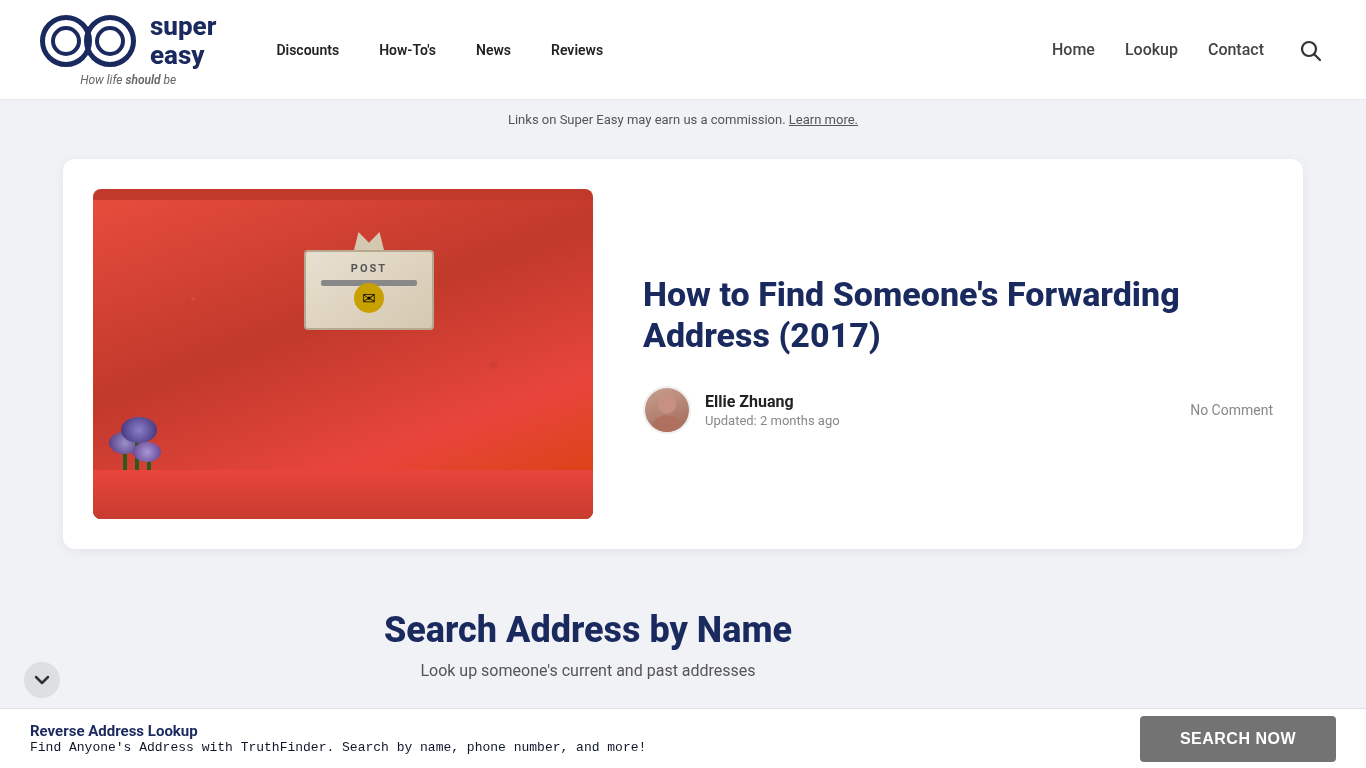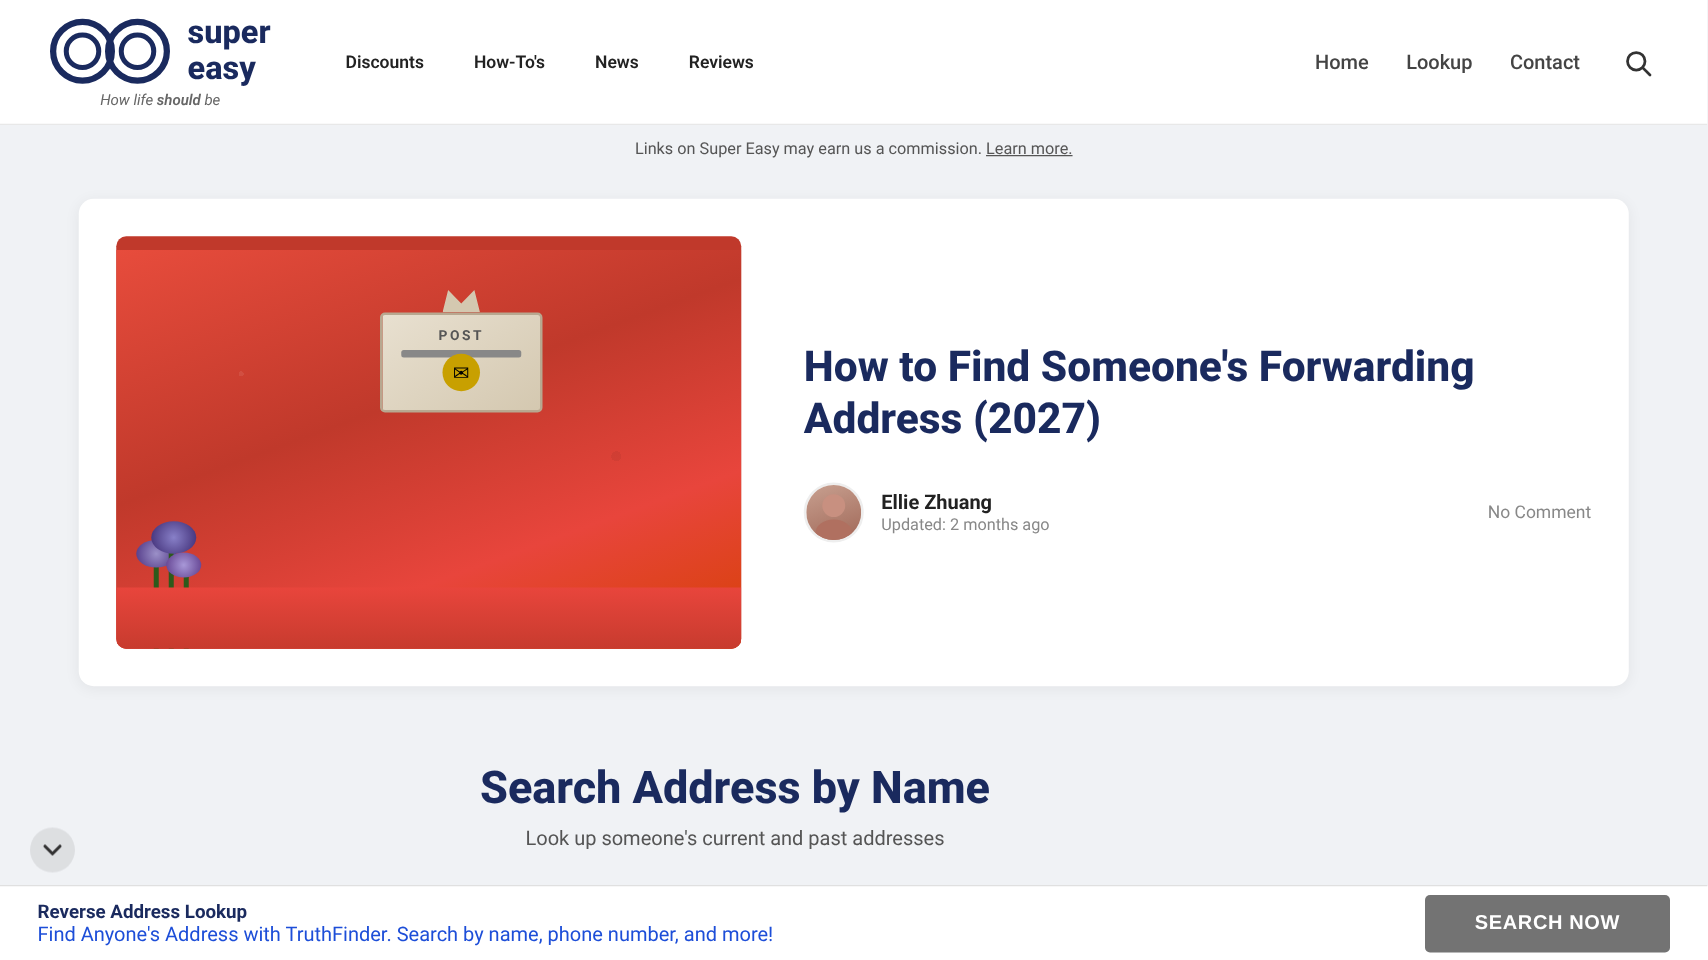--- a/index.html
+++ b/index.html
@@ -420,22 +420,23 @@
       flex-direction: column;
     }
 
     .bottom-bar-title {
       font-size: 15px;
       font-weight: 700;
       color: #1a2a5e;
     }
 
     .bottom-bar-subtitle {
-      font-size: 16px;
-      color: #1d4ed8;
+      font-size: 13px;
+      color: #0f172a;
+      font-family: Liberation Mono, monospace;
     }
 
     .search-now-btn {
       background: #737373;
       color: #fff;
       border: none;
       padding: 14px 40px;
       font-size: 16px;
       font-weight: 700;
       border-radius: 4px;
@@ -531,21 +532,21 @@
             <div class="mailbox-slot"></div>
             <div class="mailbox-emblem">✉</div>
           </div>
         </div>
 
         <div class="ledge"></div>
       </div>
     </div>
 
     <div class="article-info">
-      <h1 class="article-title">How to Find Someone's Forwarding Address (2027)</h1>
+      <h1 class="article-title">How to Find Someone's Forwarding Address (2017)</h1>
       <div class="author-row">
         <div class="author-avatar">
           <div class="author-avatar-inner">
 
             <svg width="48" height="48" viewBox="0 0 48 48">
               <circle cx="24" cy="18" r="10" fill="#c89080"></circle>
               <ellipse cx="24" cy="42" rx="16" ry="12" fill="#b07060"></ellipse>
             </svg>
           </div>
         </div>

